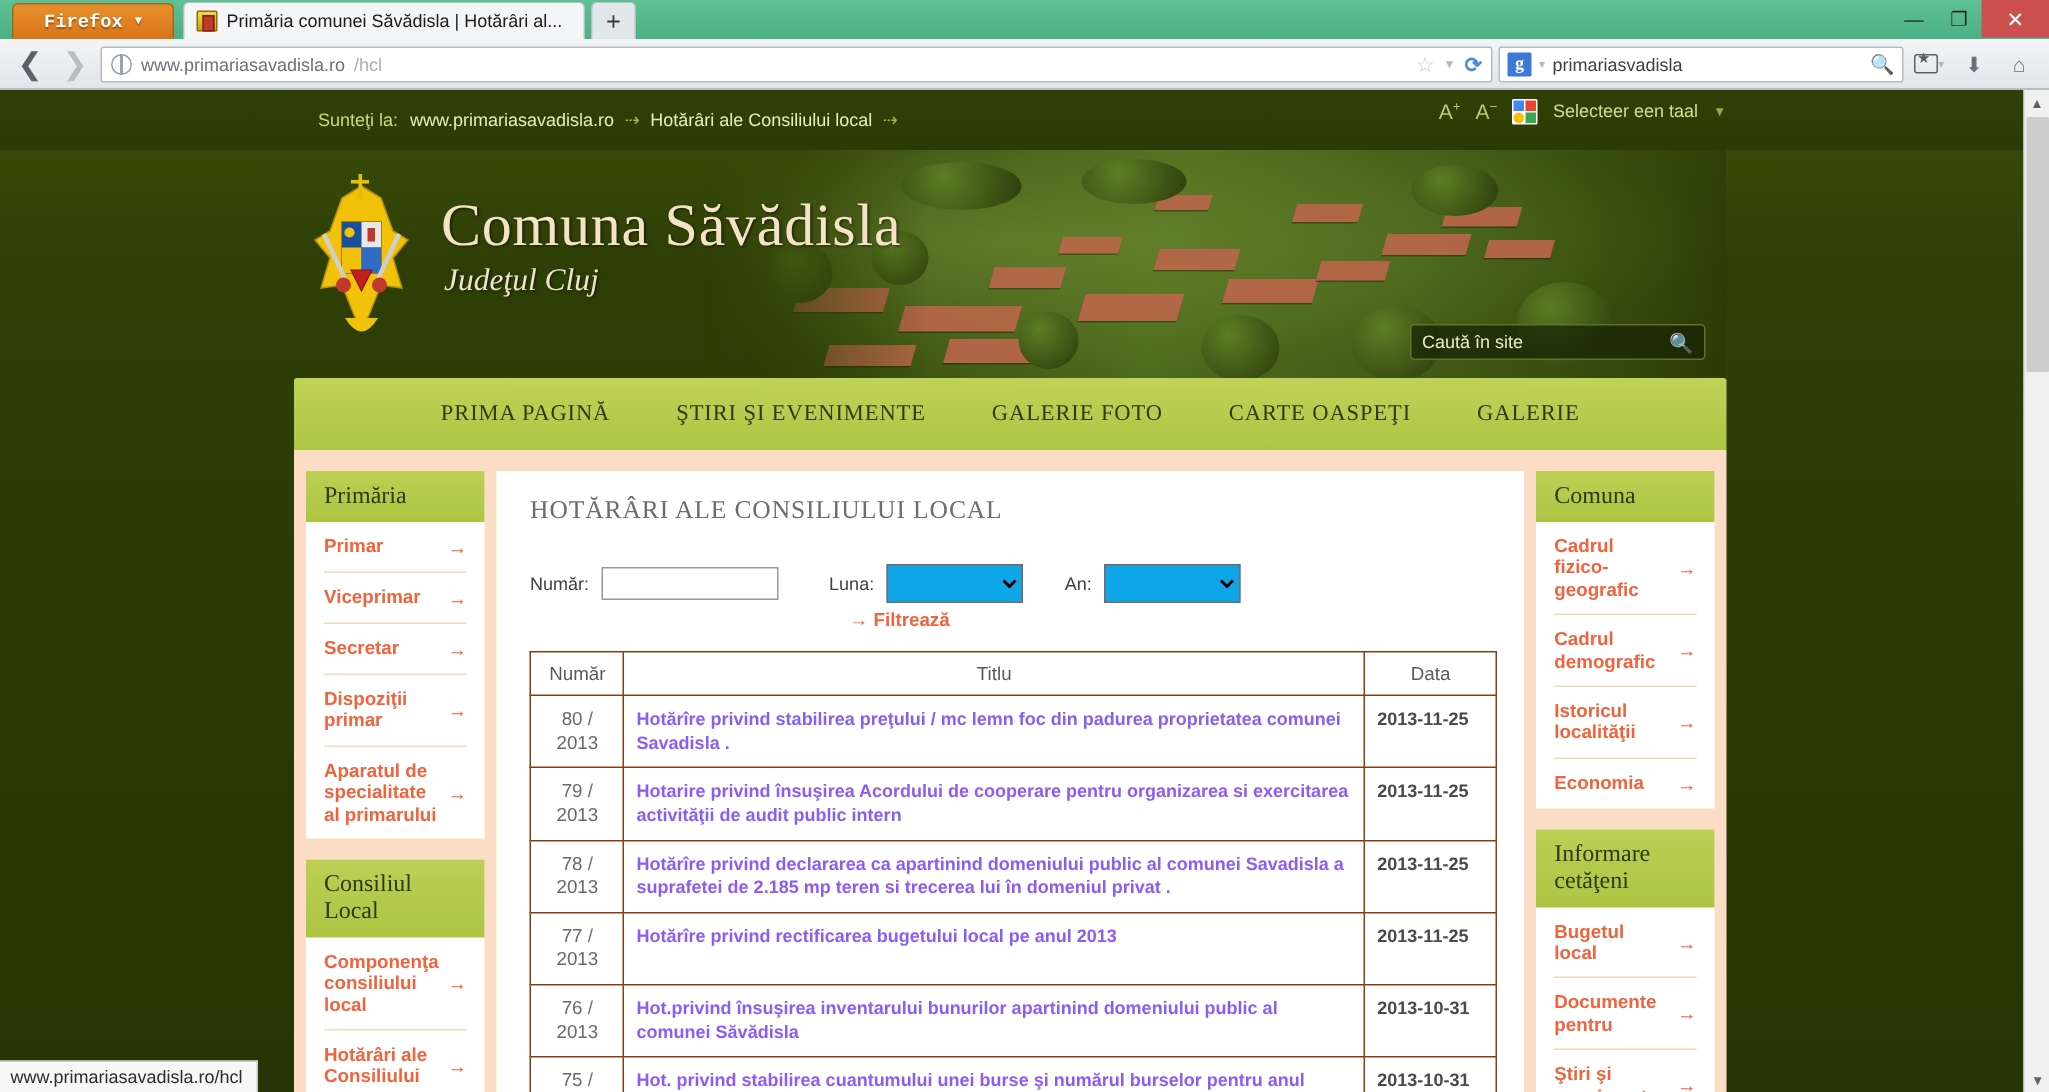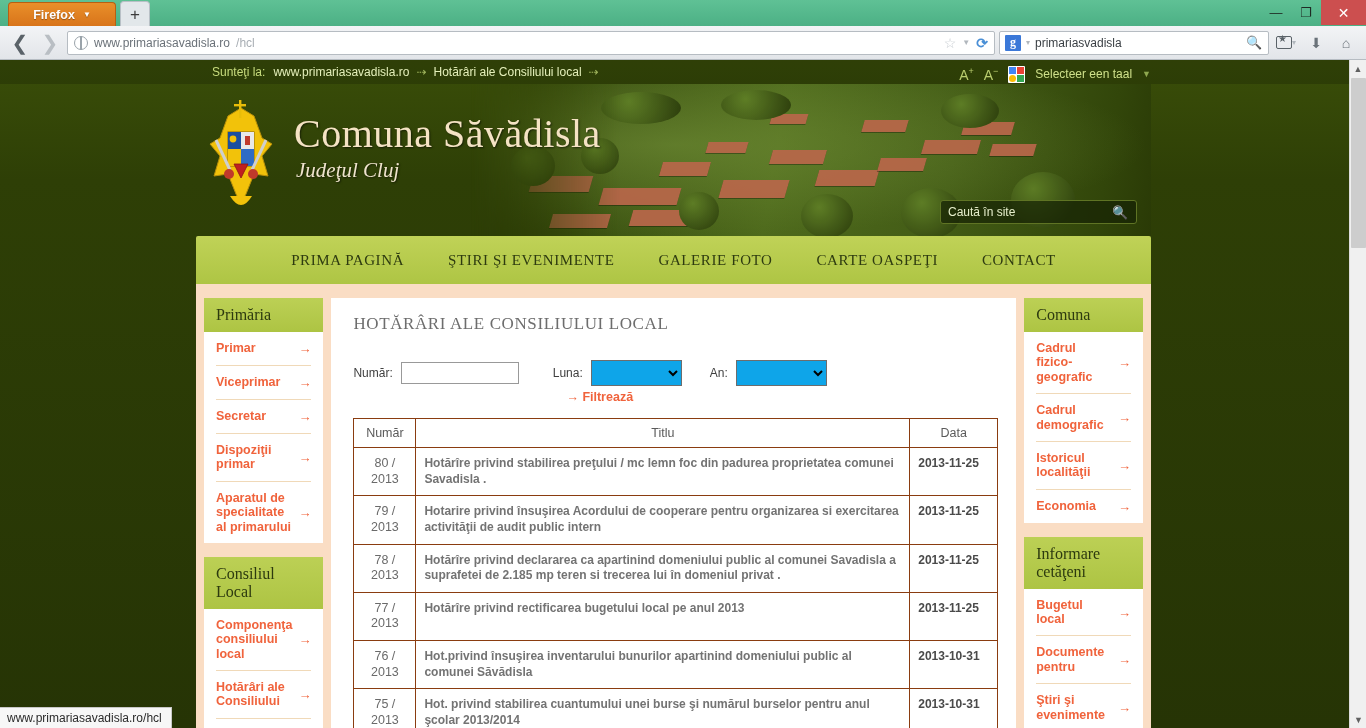--- a/index.html
+++ b/index.html
@@ -24,20 +24,21 @@
   .ff-button {
     width: 108px; height: 24px; margin-left: 8px;
     background: linear-gradient(#e98f2a, #d8741a);
     border: 1px solid #b85f12;
     border-bottom: none;
     border-radius: 4px 4px 0 0;
     color: #fff; font-size: 12.5px; font-weight: bold;
     display: flex; align-items: center; justify-content: center;
     gap: 8px;
     text-shadow: 0 1px 1px rgba(0,0,0,.35);
+    font-family: Liberation Mono, monospace;
   }
   .ff-button .caret { font-size: 8px; }
   .tab {
     height: 25px; min-width: 268px; max-width: 268px;
     margin-left: 6px;
     background: #f4f5f6;
     border: 1px solid #b8c0c6; border-bottom: none;
     border-radius: 4px 4px 0 0;
     display: flex; align-items: center; gap: 6px;
     padding: 0 8px;
@@ -160,21 +161,21 @@
   .page {
     position: absolute; left: 0; top: 0;
     width: 1349px; height: 668px;
     background:
       linear-gradient(180deg, #3a4e09 0%, #2e3f06 120px, #263405 100%);
     overflow: hidden;
   }
 
   
   .utilbar {
-    height: 24px; display: flex; align-items: center;
+    height: 40px; display: flex; align-items: center;
     padding: 0 0 0 212px; font-size: 12px; color: #cfe08a;
     position: relative;
     background: rgba(0,0,0,0.18);
   }
   .utilbar .lbl { color: #c8dc7e; }
   .crumbs { display: flex; align-items: center; gap: 7px; margin-left: 8px; }
   .crumbs a { color: #e4efba; text-decoration: none; }
   .crumbs .arr { color: #9fb45c; }
   .util-right {
     position: absolute; right: 198px; top: 0; height: 28px;
@@ -325,21 +326,21 @@
   }
   table.hcl td {
     border: 1px solid #8a3c10;
     font-size: 12px; padding: 8px 8px; vertical-align: top;
     color: #3b3b3b;
   }
   table.hcl td.num {
     width: 62px; text-align: center; color: #6a6a6a;
     font-size: 12.5px; line-height: 1.25;
   }
-  table.hcl td.titlu { color: #737373; font-weight: bold; line-height: 1.3; }
+  table.hcl td.titlu { color: #8b5cf6; font-weight: bold; line-height: 1.3; }
   table.hcl td.data {
     width: 88px; text-align: left; color: #4a4a4a;
     font-weight: bold; white-space: nowrap;
   }
 
   
   .statusbar {
     position: absolute; left: 0; bottom: 0; z-index: 10;
     background: #f7f7f7; border: 1px solid #c8c8c8; border-left: none; border-bottom: none;
     padding: 3px 9px 3px 7px;
@@ -349,20 +350,24 @@
 </style>
 </head>
 <body>
 
 <div class="win">
 
   <div class="titlebar">
     <div class="ff-button">
       <span>Firefox</span>
       <span class="caret">▼</span>
+    </div>
+    <div class="tab">
+      <span class="favicon"></span>
+      <span class="tab-title">Primăria comunei Săvădisla | Hotărâri al...</span>
     </div>
     <div class="newtab">+</div>
     <div class="wincontrols">
       <div class="wc">—</div>
       <div class="wc">❐</div>
       <div class="wc close">✕</div>
     </div>
   </div>
 
   <div class="navbar">
@@ -471,21 +476,21 @@
           <span class="ph">Caută în site</span>
           <span class="mg">🔍</span>
         </div>
       </div>
 
       <div class="mainnav">
         <a href="#">PRIMA PAGINĂ</a>
         <a href="#">ŞTIRI ŞI EVENIMENTE</a>
         <a href="#">GALERIE FOTO</a>
         <a href="#">CARTE OASPEŢI</a>
-        <a href="#">CONTACT</a>
+        <a href="#">GALERIE</a>
       </div>
 
       <div class="content">
 
         <div class="col-left">
           <div class="widget">
             <h3>Primăria</h3>
             <ul>
               <li>
                   <a href="#">Primar</a>

